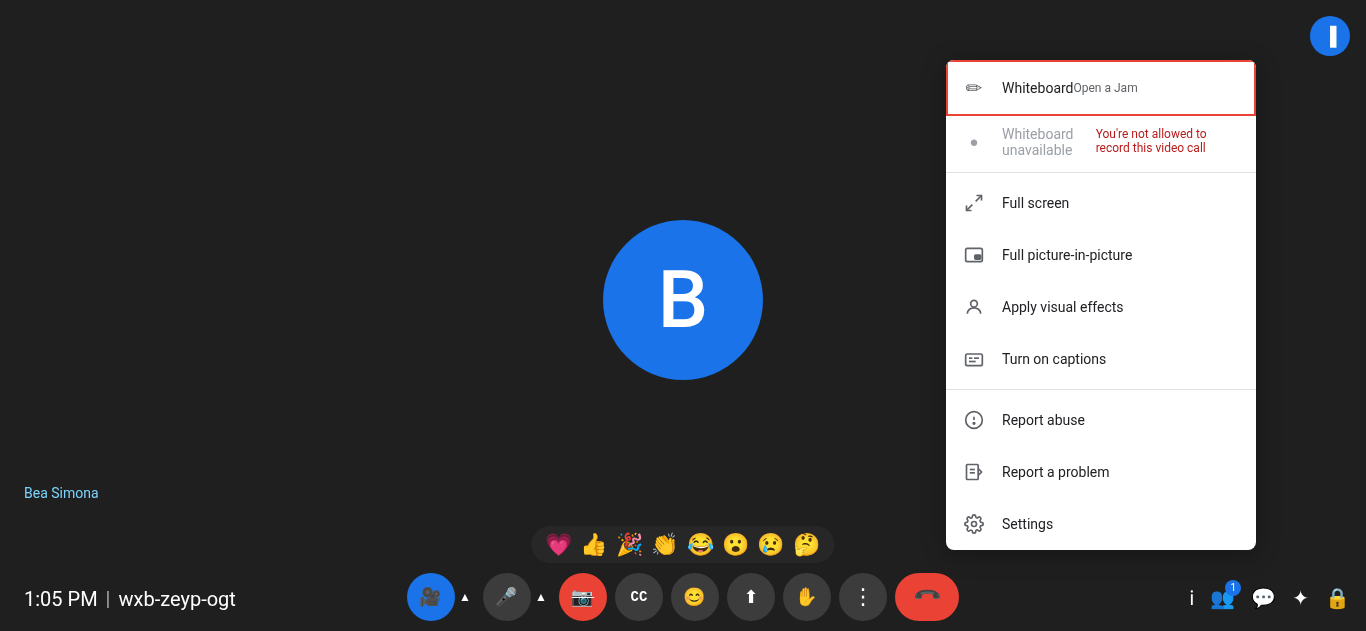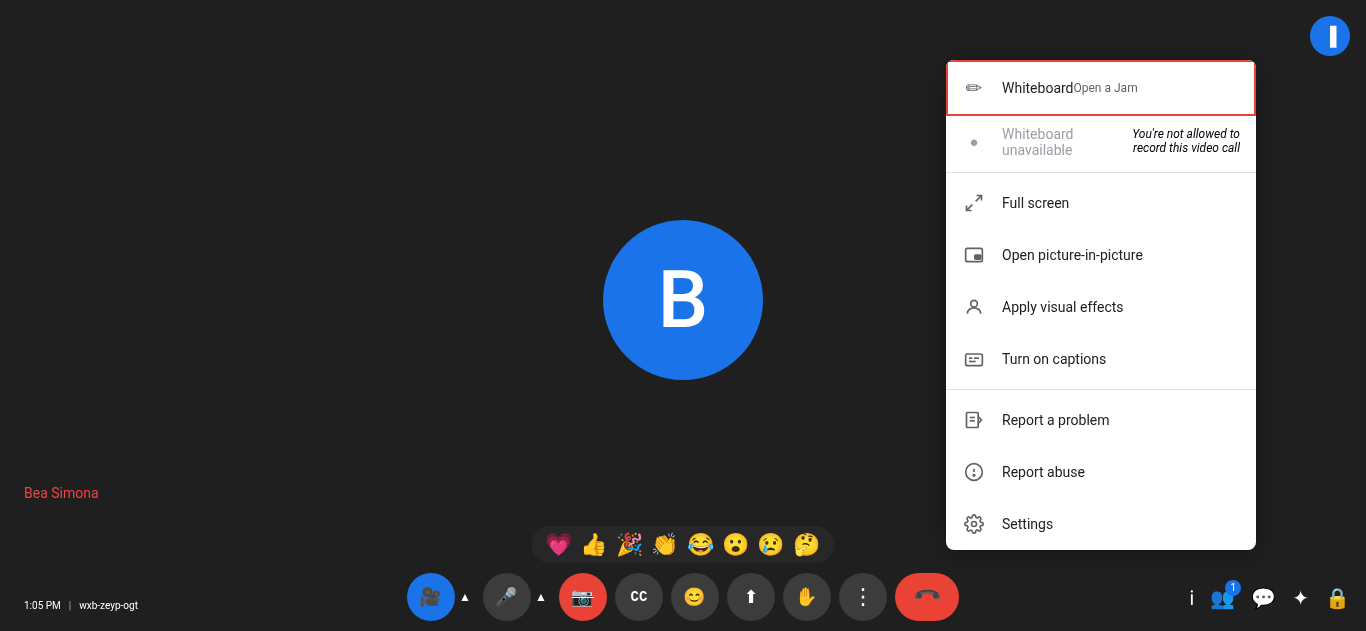--- a/index.html
+++ b/index.html
@@ -41,32 +41,32 @@
       color: white;
       font-size: 80px;
       font-weight: 500;
     }
 
     
     .participant-name {
       position: absolute;
       bottom: 130px;
       left: 24px;
-      color: #ef4444;
+      color: #7dd3fc;
       font-size: 14px;
       font-weight: 400;
     }
 
     
     .meeting-info {
       position: absolute;
       bottom: 20px;
       left: 24px;
       color: white;
-      font-size: 10px;
+      font-size: 20px;
       font-weight: 400;
       display: flex;
       gap: 8px;
     }
     .meeting-info .separator {
       color: #aaa;
     }
 
     
     .emoji-bar {
@@ -222,23 +222,22 @@
     .menu-item.disabled .menu-icon { color: #9aa0a6; }
 
     .menu-item-text {
       display: flex;
       flex-direction: row;
     }
     .menu-item-subtitle {
       font-size: 12px;
       color: #5f6368;
       margin-top: 1px;
-      text-align: right;
-    }
-    .menu-item.disabled .menu-item-subtitle { color: #000000; font-style: italic; }
+    }
+    .menu-item.disabled .menu-item-subtitle { color: #b91c1c; }
 
     .menu-divider {
       height: 1px;
       background: #e0e0e0;
       margin: 4px 0;
     }
   </style>
 </head>
 <body>
 
@@ -368,21 +367,21 @@
       <span>Full screen</span>
     </div>
 
     <div class="menu-item">
       <span class="menu-icon">
         <svg width="20" height="20" viewBox="0 0 24 24" fill="none" stroke="#5f6368" stroke-width="2">
           <rect x="2" y="4" width="20" height="16" rx="2"></rect>
           <rect x="13" y="12" width="7" height="5" rx="1" fill="#5f6368"></rect>
         </svg>
       </span>
-      <span>Open picture-in-picture</span>
+      <span>Full picture-in-picture</span>
     </div>
 
     <div class="menu-item">
       <span class="menu-icon">
         <svg width="20" height="20" viewBox="0 0 24 24" fill="none" stroke="#5f6368" stroke-width="2">
           <circle cx="12" cy="8" r="4"></circle>
           <path d="M4 20c0-4 3.6-7 8-7s8 3 8 7"></path>
         </svg>
       </span>
       <span>Apply visual effects</span>
@@ -398,40 +397,40 @@
         </svg>
       </span>
       <span>Turn on captions</span>
     </div>
 
     <div class="menu-divider"></div>
 
     <div class="menu-item">
       <span class="menu-icon">
         <svg width="20" height="20" viewBox="0 0 24 24" fill="none" stroke="#5f6368" stroke-width="2">
+          <circle cx="12" cy="12" r="10"></circle>
+          <line x1="12" y1="8" x2="12" y2="12"></line>
+          <circle cx="12" cy="16" r="1" fill="#5f6368"></circle>
+        </svg>
+      </span>
+      <span>Report abuse</span>
+    </div>
+
+    <div class="menu-item">
+      <span class="menu-icon">
+        <svg width="20" height="20" viewBox="0 0 24 24" fill="none" stroke="#5f6368" stroke-width="2">
           <rect x="3" y="3" width="14" height="18" rx="1"></rect>
           <line x1="7" y1="9" x2="13" y2="9"></line>
             <line x1="7" y1="13" x2="13" y2="13"></line>
           <polyline points="17,8 21,12 17,16"></polyline>
         </svg>
       </span>
       <span>Report a problem</span>
     </div>
 
-    <div class="menu-item">
-      <span class="menu-icon">
-        <svg width="20" height="20" viewBox="0 0 24 24" fill="none" stroke="#5f6368" stroke-width="2">
-          <circle cx="12" cy="12" r="10"></circle>
-          <line x1="12" y1="8" x2="12" y2="12"></line>
-          <circle cx="12" cy="16" r="1" fill="#5f6368"></circle>
-        </svg>
-      </span>
-      <span>Report abuse</span>
-    </div>
-
 
     <div class="menu-item">
       <span class="menu-icon">
         <svg width="20" height="20" viewBox="0 0 24 24" fill="none" stroke="#5f6368" stroke-width="2">
           <circle cx="12" cy="12" r="3"></circle>
           <path d="M19.4 15a1.65 1.65 0 0 0 .33 1.82l.06.06a2 2 0 0 1-2.83 2.83l-.06-.06a1.65 1.65 0 0 0-1.82-.33 1.65 1.65 0 0 0-1 1.51V21a2 2 0 0 1-4 0v-.09A1.65 1.65 0 0 0 9 19.4a1.65 1.65 0 0 0-1.82.33l-.06.06a2 2 0 0 1-2.83-2.83l.06-.06A1.65 1.65 0 0 0 4.68 15a1.65 1.65 0 0 0-1.51-1H3a2 2 0 0 1 0-4h.09A1.65 1.65 0 0 0 4.6 9a1.65 1.65 0 0 0-.33-1.82l-.06-.06a2 2 0 0 1 2.83-2.83l.06.06A1.65 1.65 0 0 0 9 4.68a1.65 1.65 0 0 0 1-1.51V3a2 2 0 0 1 4 0v.09a1.65 1.65 0 0 0 1 1.51 1.65 1.65 0 0 0 1.82-.33l.06-.06a2 2 0 0 1 2.83 2.83l-.06.06A1.65 1.65 0 0 0 19.4 9a1.65 1.65 0 0 0 1.51 1H21a2 2 0 0 1 0 4h-.09a1.65 1.65 0 0 0-1.51 1z"></path>
         </svg>
       </span>
       <span>Settings</span>
     </div>

